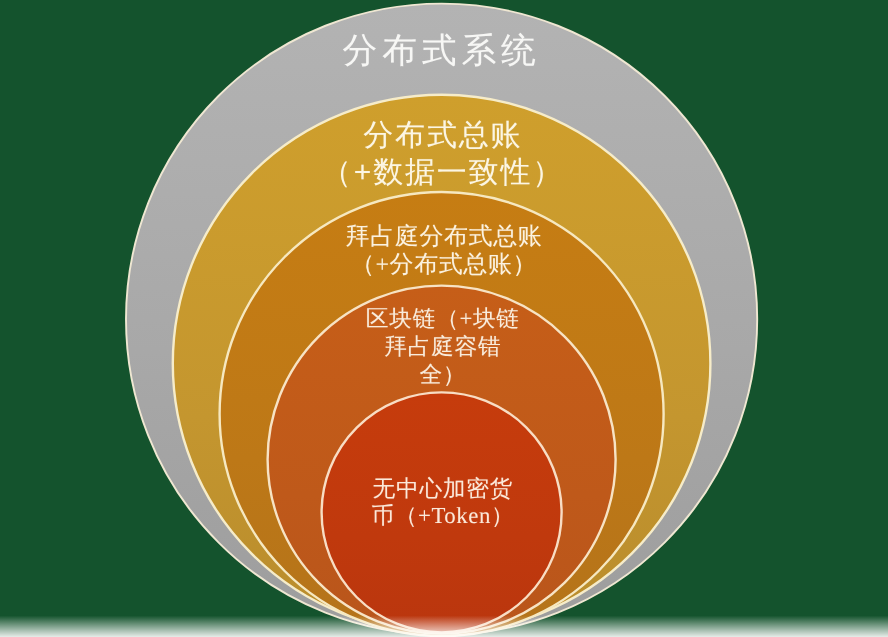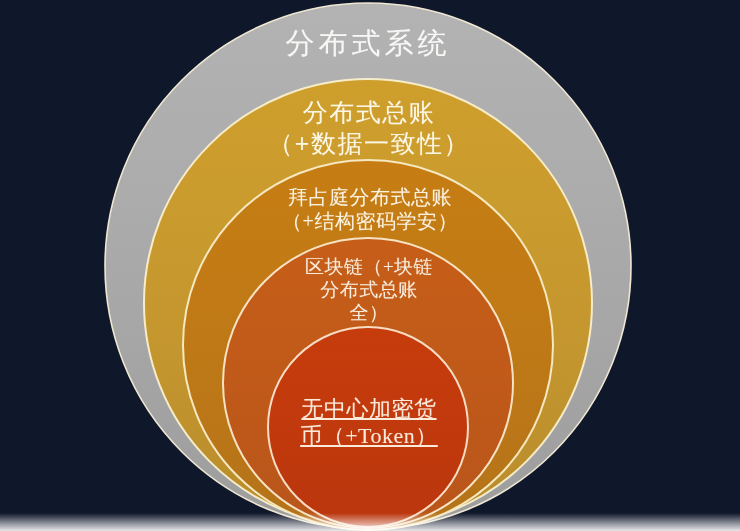--- a/index.html
+++ b/index.html
@@ -11,21 +11,21 @@
   body {
     width: 740px;
     height: 531px;
     overflow: hidden;
     font-family: "Liberation Serif", "DejaVu Serif", serif;
   }
   #stage {
     position: relative;
     width: 740px;
     height: 531px;
-    background: #0f172a;
+    background: #14532d;
   }
   #diagram-svg {
     position: absolute;
     left: 0;
     top: 0;
     width: 740px;
     height: 531px;
     display: block;
   }
   .ring-label {
@@ -74,24 +74,23 @@
     width: 206px;
     font-size: 19px;
     letter-spacing: 0.5px;
     color: #f9ecdc;
   }
   
   #label-ring-5 {
     left: 274px;
     top: 396px;
     width: 190px;
-    font-size: 22px;
+    font-size: 19px;
     letter-spacing: 0.5px;
     color: #fbe9da;
-    text-decoration: underline;
   }
   .bottom-fade {
     position: absolute;
     left: 0;
     bottom: 0;
     width: 740px;
     height: 18px;
     background: linear-gradient(to bottom, rgba(255,255,255,0) 0%, rgba(255,255,255,0.55) 60%, rgba(255,255,255,0.9) 100%);
     pointer-events: none;
   }
@@ -136,24 +135,24 @@
     <circle cx="368" cy="383" r="145" fill="url(#grad-orange)" stroke="#f7e3c4" stroke-width="2"></circle>
     <circle cx="368" cy="427" r="100" fill="url(#grad-red)" stroke="#f8ddc4" stroke-width="2"></circle>
   </svg>
 
   <div class="ring-label" id="label-ring-1">分布式系统</div>
 
   <div class="ring-label" id="label-ring-2">分布式总账
 （+数据一致性）</div>
 
   <div class="ring-label" id="label-ring-3">拜占庭分布式总账
-（+结构密码学安）</div>
+（+分布式总账）</div>
 
   <div class="ring-label" id="label-ring-4">区块链（+块链
-分布式总账
+拜占庭容错
 全）</div>
 
   <div class="ring-label" id="label-ring-5">无中心加密货
 币（+Token）</div>
 
   <div class="bottom-fade"></div>
 
 </div>
 
 </body></html>

